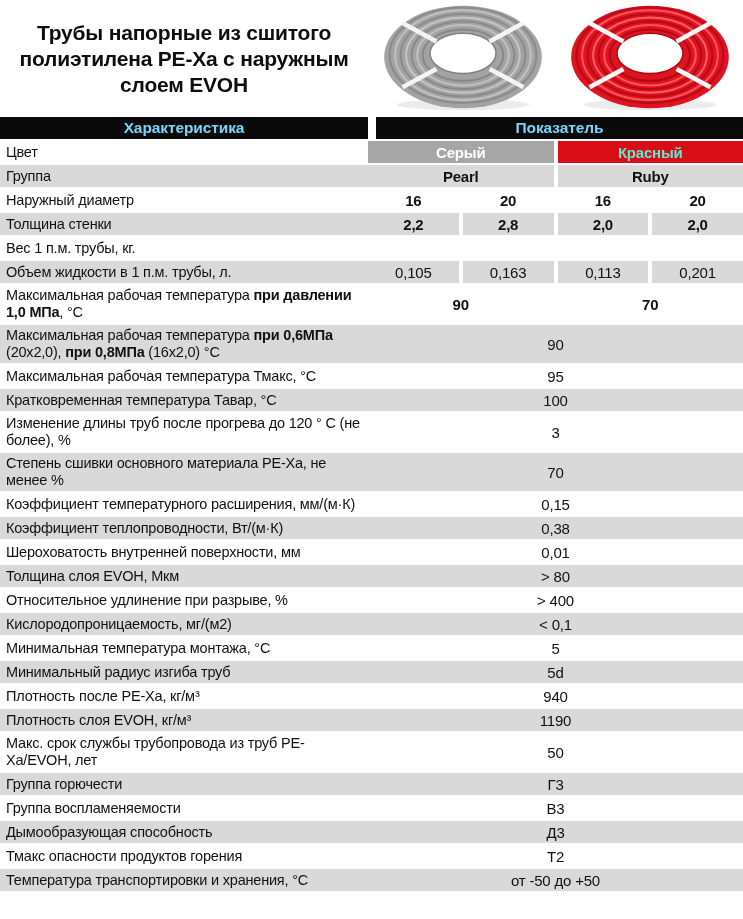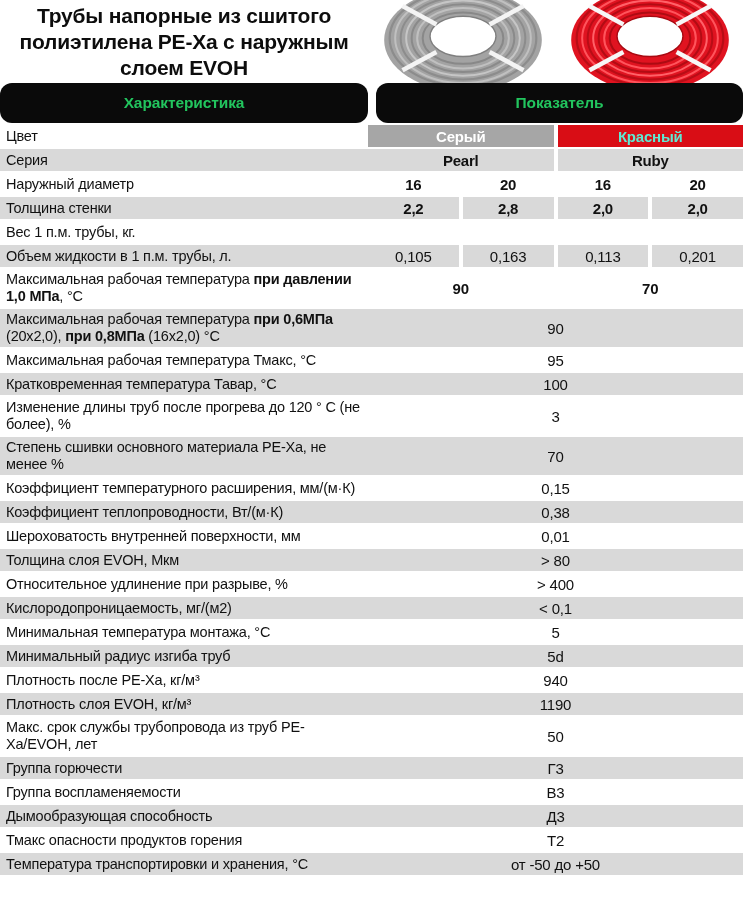--- a/index.html
+++ b/index.html
@@ -4,38 +4,37 @@
 <style>
   html,body{margin:0;padding:0;background:#ffffff;}
   body{
     width:743px;height:919px;
     font-family:"Liberation Sans","DejaVu Sans",sans-serif;
     color:#111;overflow:hidden;
   }
   .page{width:743px;height:919px;background:#fff;position:relative;}
 
   
-  .top{height:83px;display:flex;align-items:center;}
+  .top{height:117px;display:flex;align-items:center;}
   .title-wrap{width:368px;display:flex;align-items:center;justify-content:center;height:100%;}
   .title{
     margin:0;width:345px;text-align:center;
     font-size:21px;line-height:26px;font-weight:bold;color:#0d0d0d;
     letter-spacing:-0.2px;
   }
   .images{flex:1;height:100%;display:flex;align-items:center;justify-content:space-between;padding:2px 4px 6px 6px;box-sizing:border-box;}
   .coil{width:178px;height:110px;}
 
   
   .tbl{width:743px;}
   .thead{display:grid;grid-template-columns:368px 1fr;column-gap:8px;}
   .th{
-    background:#0a0a0a;color:#22c55e;font-weight:bold;font-size:15.5px;
-    height:40px;display:flex;align-items:center;justify-content:center;
+    background:#0a0a0a;color:#7dd3fc;font-weight:bold;font-size:15.5px;
+    height:22px;display:flex;align-items:center;justify-content:center;
     letter-spacing:-0.1px;
-    border-radius:12px;
   }
   .row{display:grid;grid-template-columns:368px 1fr;margin-top:2px;}
   .cell{box-sizing:border-box;}
   .label{
     min-height:22px;display:flex;align-items:center;
     font-size:14.5px;line-height:17px;letter-spacing:-0.2px;
     padding:2px 4px 2px 6px;
   }
   .labtext{width:100%;}
   .vals{display:grid;grid-template-columns:repeat(4,1fr);column-gap:4px;}
@@ -109,21 +108,21 @@
           <div class="cell label">
             <div class="labtext"><span>Цвет</span></div>
           </div>
           <div class="vals">
             <div class="cell val span2 b" style="background: rgb(166, 166, 166); color: rgb(255, 255, 255);">Серый</div>
             <div class="cell val span2 b" style="background: rgb(217, 13, 21); color: #5eead4;">Красный</div>
           </div>
         </div>
         <div class="row g">
           <div class="cell label">
-            <div class="labtext"><span>Серия</span></div>
+            <div class="labtext"><span>Группа</span></div>
           </div>
           <div class="vals">
             <div class="cell val span2 b">Pearl</div>
             <div class="cell val span2 b">Ruby</div>
           </div>
         </div>
         <div class="row w">
           <div class="cell label">
             <div class="labtext"><span>Наружный диаметр</span></div>
           </div>

